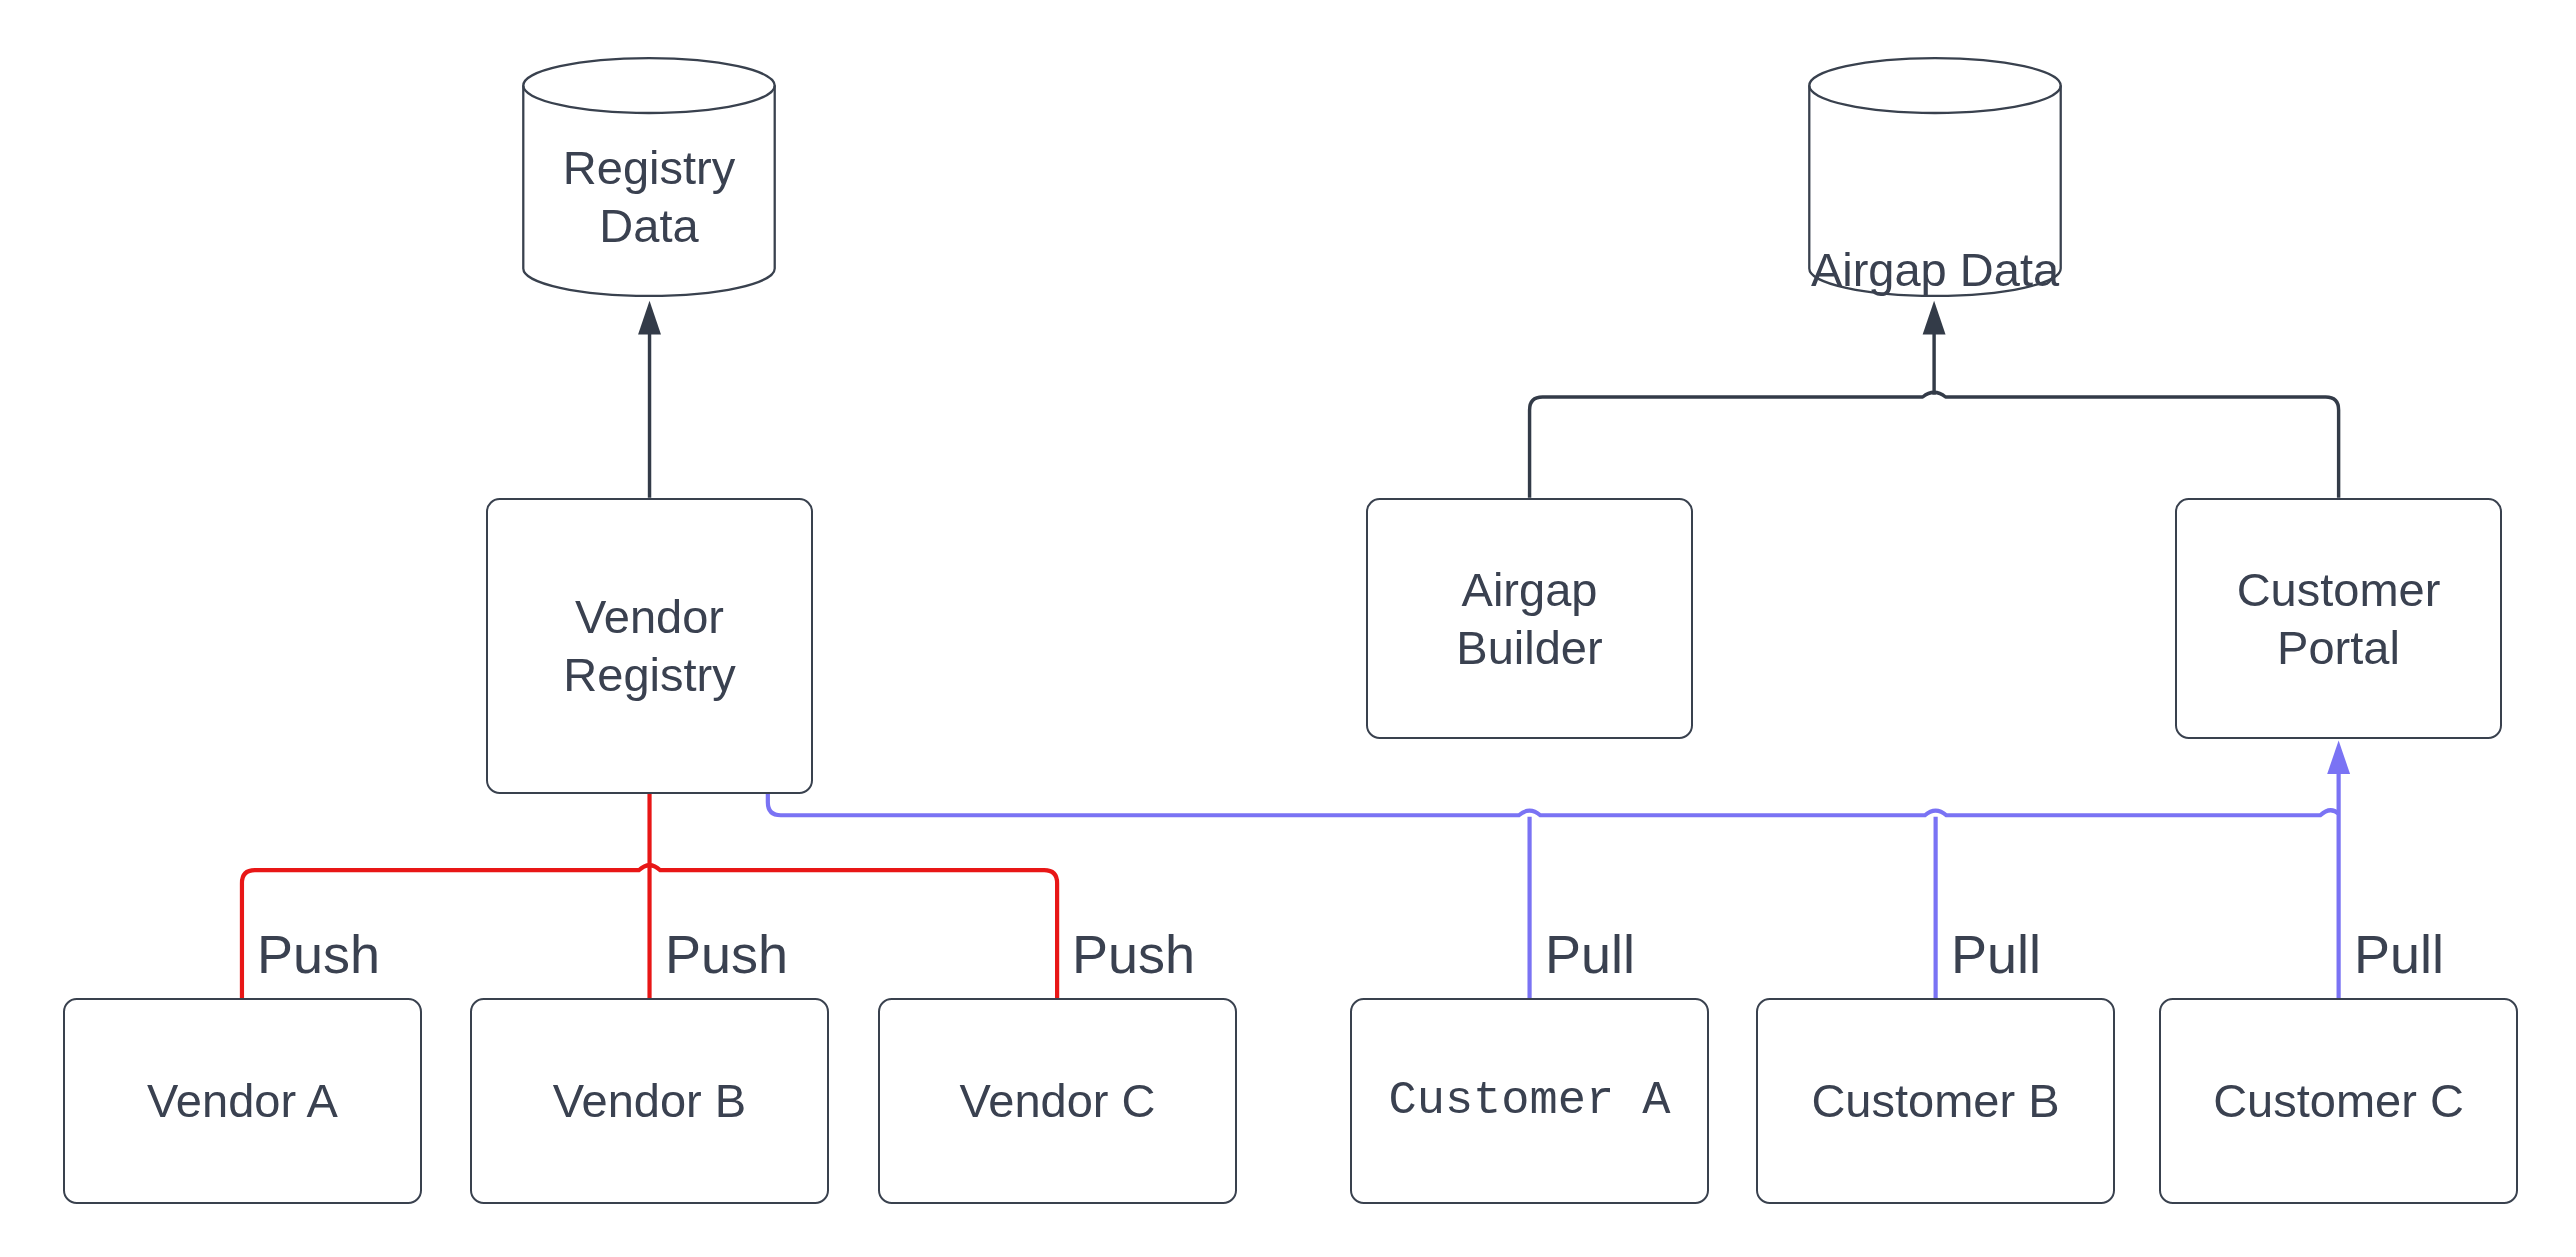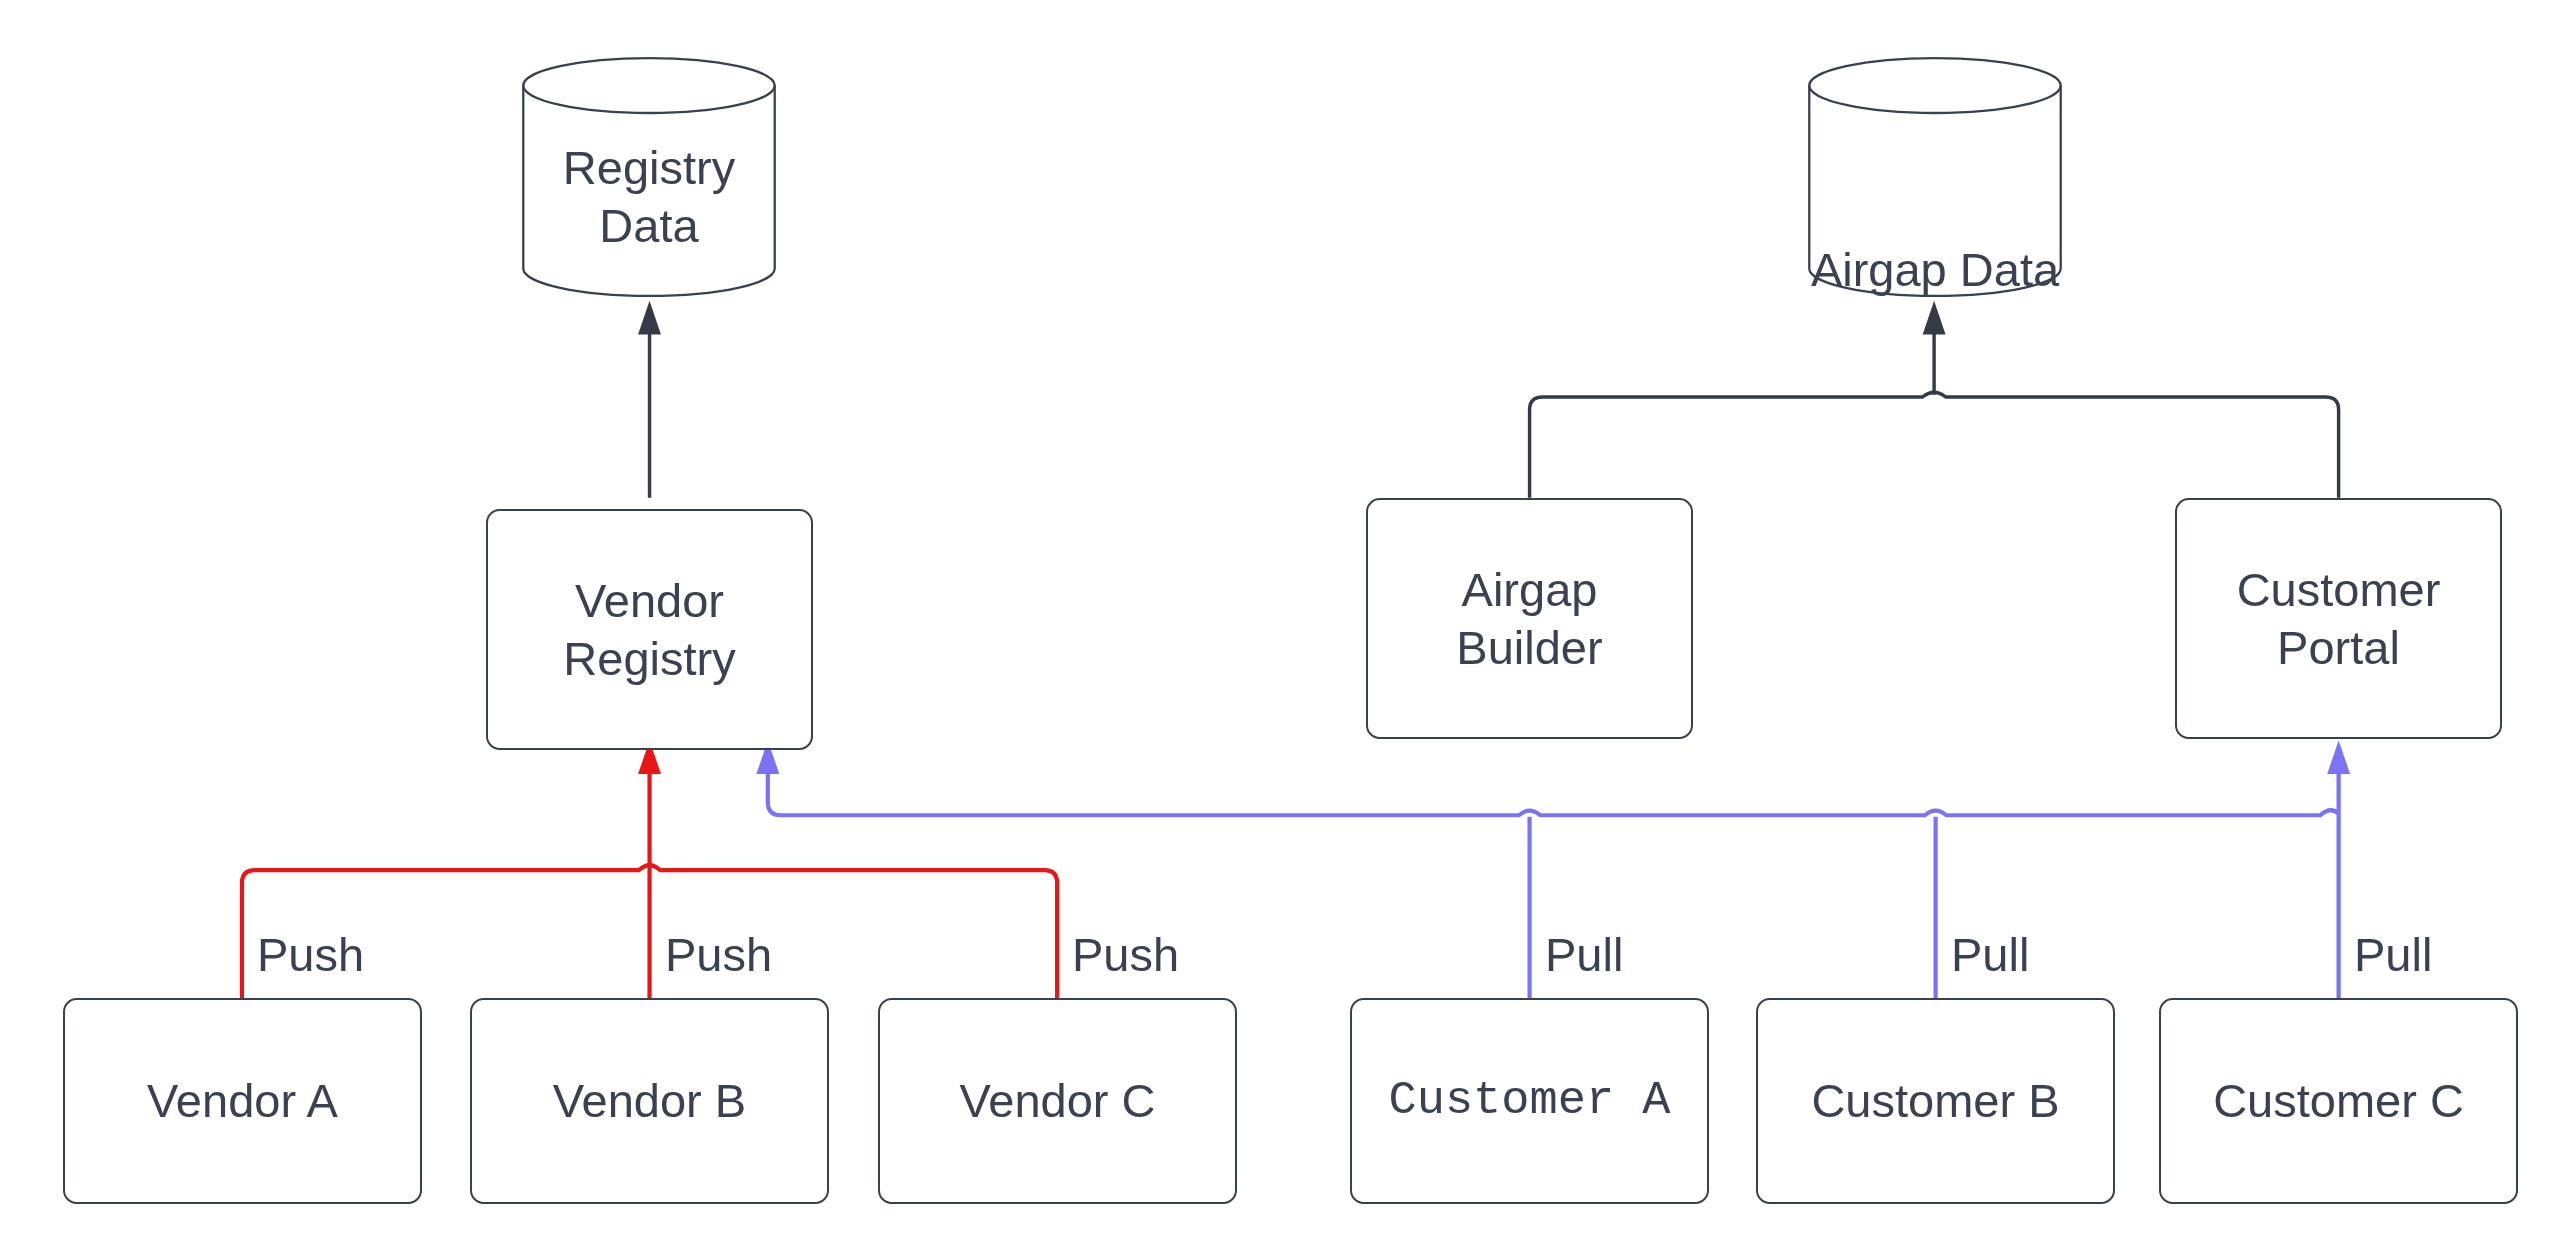--- a/index.html
+++ b/index.html
@@ -64,29 +64,29 @@
     position: absolute;
     left: 0;
     top: 0;
   }
   .cylinder .cyl-label {
     position: relative;
     padding-top: 40px;
   }
   .edge-label {
     position: absolute;
-    font-size: 47px;
+    font-size: 54px;
     line-height: 47px;
     white-space: nowrap;
     color: #3a4150;
   }
   
   #registry-data   { left: 521px;  top: 55px;  width: 256px; height: 244px; }
   #airgap-data     { left: 1807px; top: 55px;  width: 256px; height: 244px; align-items: flex-end; }
-  #vendor-registry { left: 486px;  top: 509px; width: 327px; height: 241px; }
+  #vendor-registry { left: 486px;  top: 498px; width: 327px; height: 296px; }
   #airgap-builder  { left: 1366px; top: 498px; width: 327px; height: 241px; }
   #customer-portal { left: 2175px; top: 498px; width: 327px; height: 241px; }
   #vendor-a        { left: 63px;   top: 998px; width: 359px; height: 206px; }
   #vendor-b        { left: 470px;  top: 998px; width: 359px; height: 206px; }
   #vendor-c        { left: 878px; top: 998px; width: 359px; height: 206px; align-items: center; }
   #customer-a      { left: 1350px; top: 998px; width: 359px; height: 206px; font-family: Liberation Mono, monospace; }
   #customer-b      { left: 1756px; top: 998px; width: 359px; height: 206px; }
   #customer-c      { left: 2159px; top: 998px; width: 359px; height: 206px; }
   #push-label-a { left: 257px;  top: 931px; }
   #push-label-b { left: 665px;  top: 931px; }

